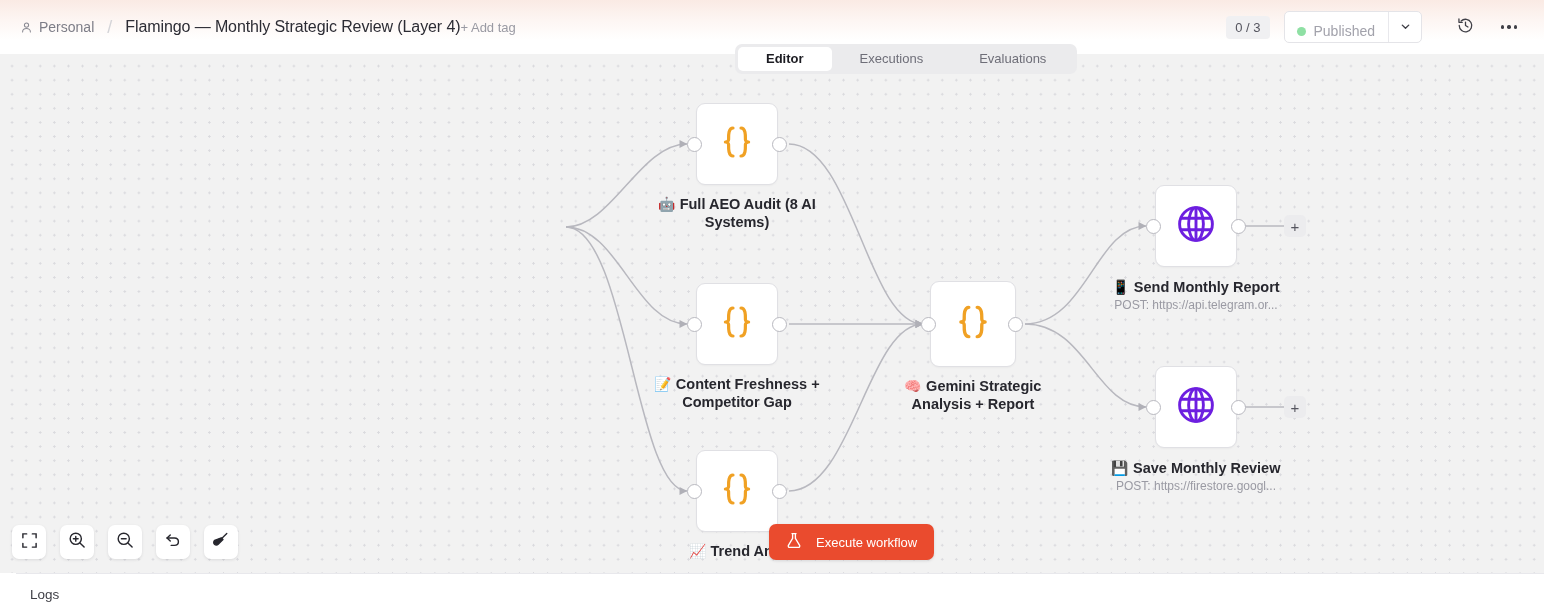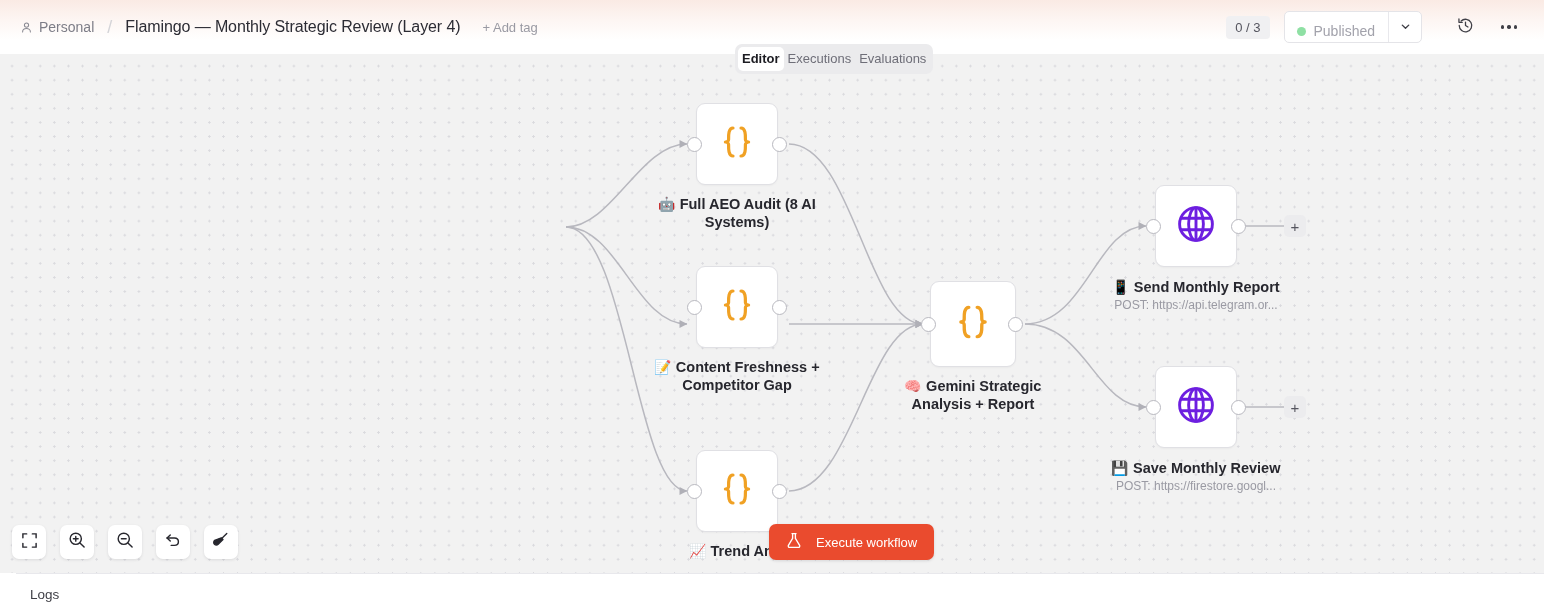--- a/index.html
+++ b/index.html
@@ -18,21 +18,21 @@
   }
   .breadcrumb { display: flex; align-items: center; padding-left: 20px; gap: 0px; }
   .bc-person {
     display: flex; align-items: center; gap: 6px;
     font-size: 14px; color: #7d7d87;
   }
   .person-icon { width: 13px; height: 13px; display:block; }
   .bc-sep { color: #d4d4d8; font-size: 18px; margin: 0 13px; font-weight: 300; }
   .bc-title { font-size: 16px; color: #2c2c34; letter-spacing: -0.1px; }
   .add-tag {
-    font-size: 13px; color: #9a9aa3; margin-left: 22px; cursor: pointer;
+    font-size: 13px; color: #9a9aa3; cursor: pointer;
   }
   .header-right {
     margin-left: auto; display: flex; align-items: center; gap: 0; padding-right: 18px;
   }
   .counter-badge {
     background: #f0f0f2; color: #55555f; font-size: 13px;
     padding: 4px 9px; border-radius: 4px; margin-right: 14px;
   }
   .publish-group {
     display: flex; align-items: stretch; border: 1px solid #e4e4e8;
@@ -56,21 +56,21 @@
   .dots3 { display: flex; gap: 3px; }
   .dots3 i { width: 3.4px; height: 3.4px; border-radius: 50%; background: #3f3f46; display: block; }
 
   
   .tabs {
     position: absolute; top: 44px; left: 735px; z-index: 31;
     display: flex; background: #ebebed; border-radius: 7px; padding: 3px;
     height: 30px; align-items: center;
   }
   .tab {
-    font-size: 13px; color: #6e6e78; padding: 4px 4px;
+    font-size: 13px; color: #6e6e78; padding: 4px 28px;
     border-radius: 5px; cursor: pointer; line-height: 16px;
   }
   .tab.active { background: #fff; color: #1c1c22; font-weight: 600; }
 
   
   .canvas {
     position: absolute; top: 54px; left: 0; width: 1544px; height: 519px;
     background-color: #f2f2f2;
     background-image: radial-gradient(circle, #dadade 1.1px, transparent 1.2px);
     background-size: 14.1px 14.1px;
@@ -250,21 +250,21 @@
         </span>
       </div>
       <div class="node-label wrap" style="top:92px; left:41px;">
         <span class="emoji">🤖</span>
         <span>Full AEO Audit (8 AI Systems)</span>
       </div>
       <div class="ep" style="left:-9px; top:34px;"></div>
       <div class="ep" style="left:76px; top:34px;"></div>
     </div>
 
-    <div class="node" style="left:696px; top:212px;">
+    <div class="node" style="left:696px; top:229px;">
       <div class="node-box sq">
         <span>
           <svg width="44" height="44" viewBox="0 0 44 44" fill="none" stroke="#f0a124" stroke-width="3.2" stroke-linecap="round" stroke-linejoin="round">
             <path d="M18 8 C13 8 13.6 17 13.6 19.4 C13.6 21 12 22 10.4 22 C12 22 13.6 23 13.6 24.6 C13.6 27 13 36 18 36"></path>
             <path d="M26 8 C31 8 30.4 17 30.4 19.4 C30.4 21 32 22 33.6 22 C32 22 30.4 23 30.4 24.6 C30.4 27 31 36 26 36"></path>
           </svg>
         </span>
       </div>
       <div class="node-label wrap" style="top:92px; left:41px;">
         <span class="emoji">📝</span>

